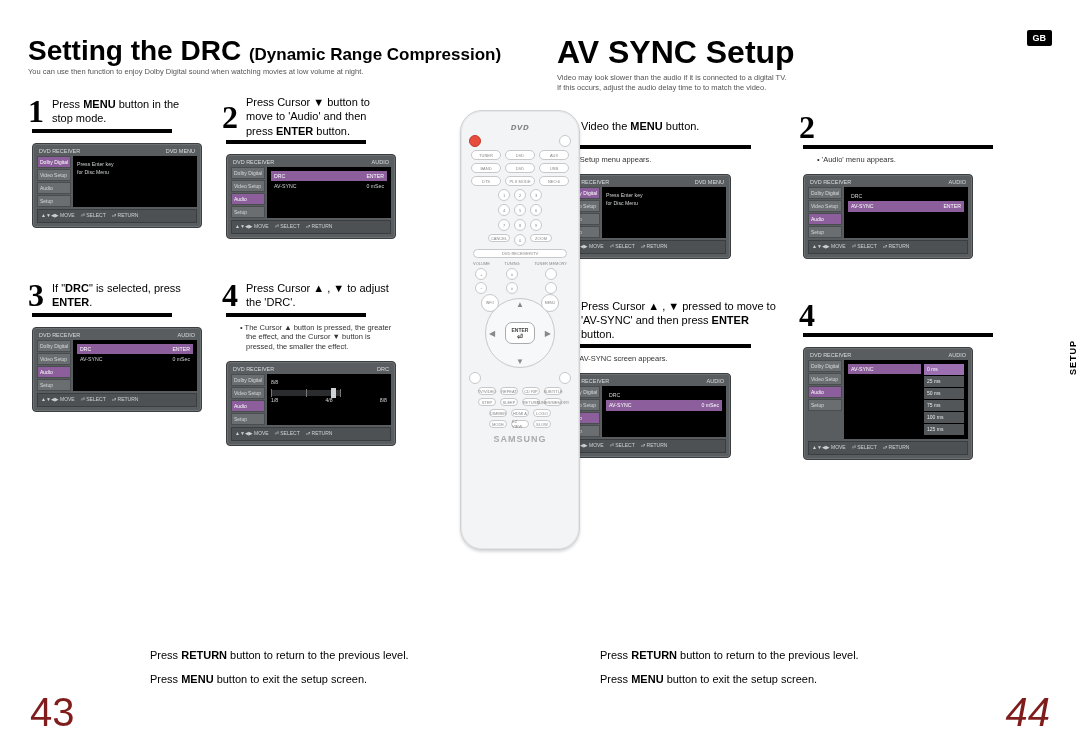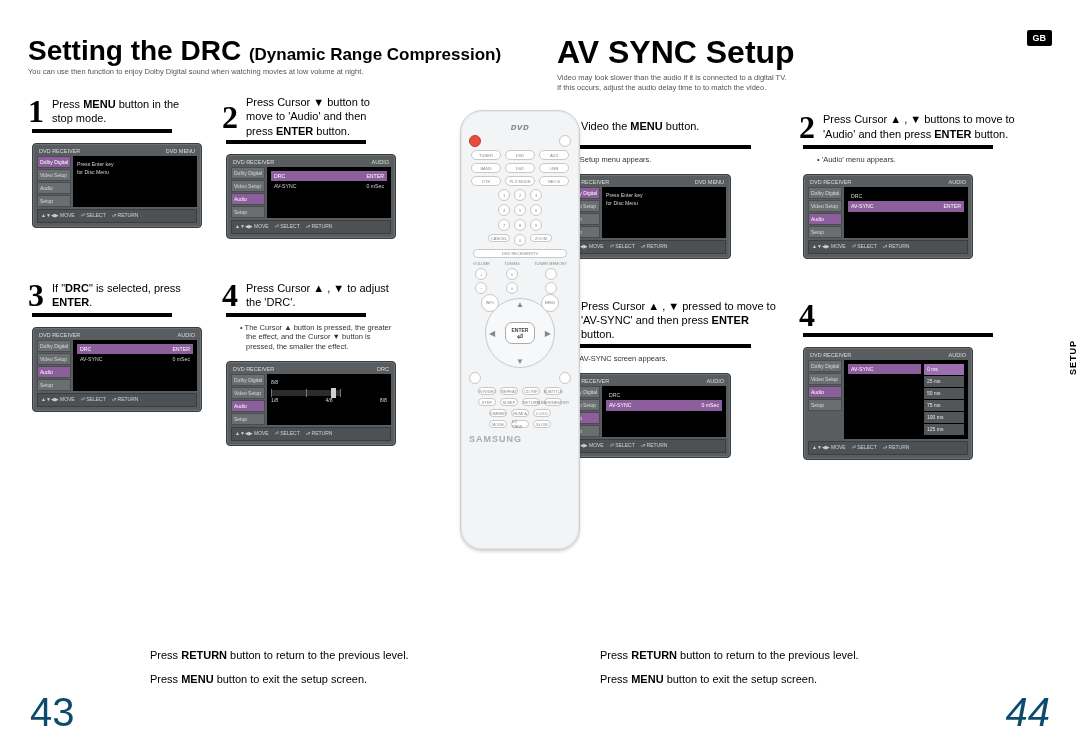--- a/index.html
+++ b/index.html
@@ -234,21 +234,21 @@
     font-size:5px; font-weight:bold; display:flex;flex-direction:column;align-items:center;justify-content:center; color:#444;
   }
   .remote .pad .arrow {
     position:absolute; font-size:8px; color:#888;
   }
   .remote .pad .arrow.up { top:2px; left:50%; transform:translateX(-50%); }
   .remote .pad .arrow.down { bottom:2px; left:50%; transform:translateX(-50%); }
   .remote .pad .arrow.left { left:4px; top:50%; transform:translateY(-50%); }
   .remote .pad .arrow.right { right:4px; top:50%; transform:translateY(-50%); }
   .remote .brand {
-    letter-spacing:1px; color:#a8abad; font-size:9px; font-weight:bold; margin-top:6px;
+    text-align:center; letter-spacing:1px; color:#a8abad; font-size:9px; font-weight:bold; margin-top:6px;
   }
   .remote .cluster { display:flex; justify-content:space-between; align-items:center; margin: 2px 4px; }
   .remote .dual { display:flex; flex-direction:column; gap:2px; align-items:center; }
 
   
   .gb-badge {
     position:absolute; right:0; top:0;
     background:#000; color:#fff; font-size:9px; font-weight:bold;
     padding:3px 6px; border-radius:2px;
   }
@@ -264,21 +264,21 @@
     position: absolute;
     bottom: 62px;
     font-size: 11px;
     line-height: 2.2;
   }
   .tips-left { left: 150px; }
   .tips-right { right: 120px; text-align: left; }
 
   .pagenum {
     position:absolute; bottom: 18px;
-    font-size: 40px; color:#0c4a6e;
+    font-size: 40px; color:#7f1d1d;
   }
   .pagenum.left { left: 30px; }
   .pagenum.right { right: 30px; font-style: italic; }
 
 </style>
 </head>
 <body>
 
 <div class="spread">
 
@@ -492,23 +492,20 @@
             <span>▲▼◀▶ MOVE</span>
               <span>⏎ SELECT</span>
               <span>⮐ RETURN</span>
           </div>
         </div>
       </div>
 
       <div class="step">
         <div class="step-head">
           <div class="step-num">2</div>
-          <div class="step-text">
-            <span>Press Cursor ▲ , ▼  buttons to move to 'Audio' and then press </span><b>ENTER</b><span> button.</span>
-          </div>
         </div>
         <div class="thick-bar" style="width:190px;"></div>
         <div class="note bullet">• 'Audio' menu appears.</div>
         <div class="mock-shell">
           <div class="mock-title">
               <span>DVD RECEIVER</span>
               <span>AUDIO</span>
             </div>
           <div class="mock-inner">
             <div class="mock-side">

